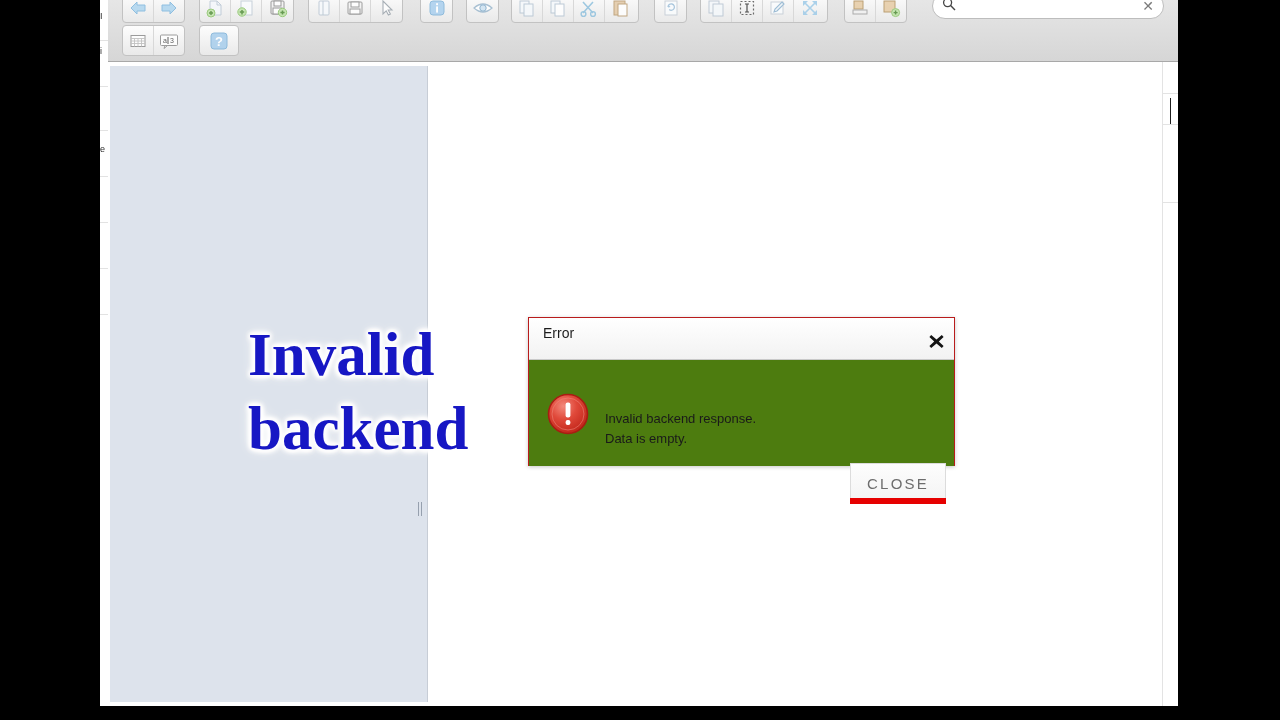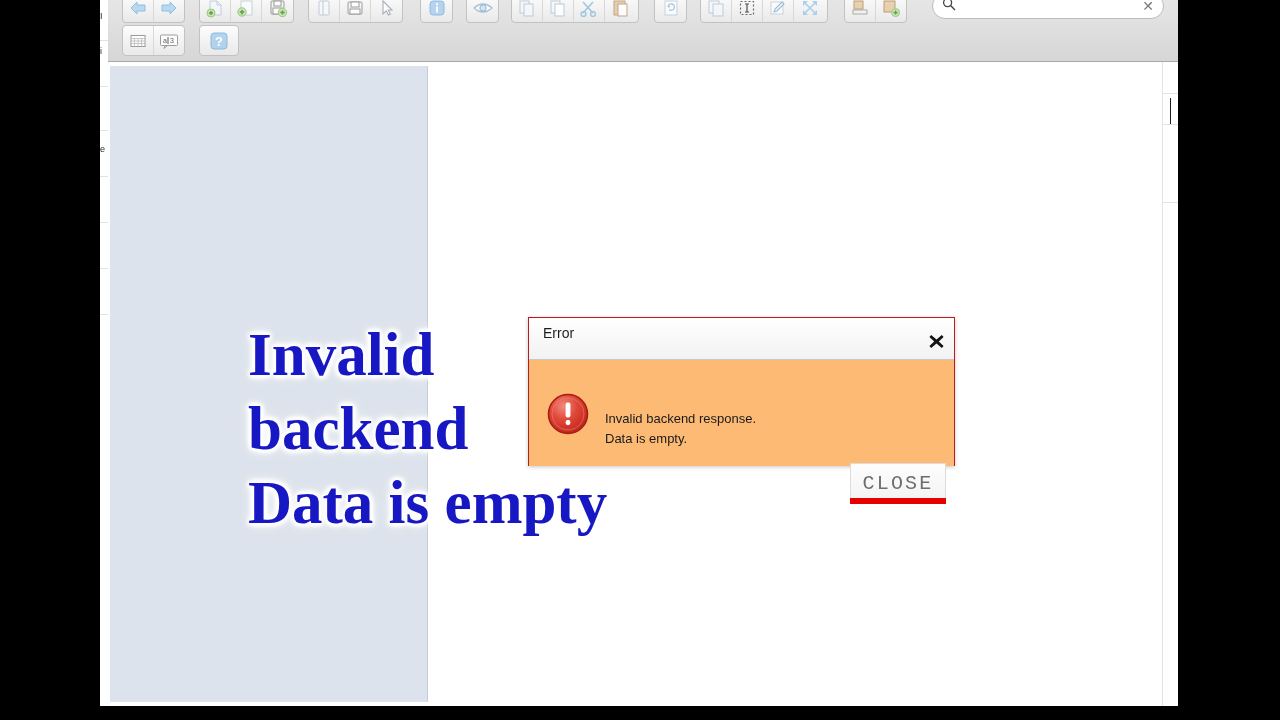--- a/index.html
+++ b/index.html
@@ -245,21 +245,21 @@
     display: flex;
     align-items: center;
     justify-content: center;
     cursor: pointer;
   }
   #dlg-close svg { display: block; }
 
   #dlg-body {
     position: relative;
     height: 106px;
-    background: #fdba74;
+    background: #4d7c0f;
     box-sizing: border-box;
   }
   #dlg-icon {
     position: absolute;
     left: 18px;
     top: 54px;
     width: 42px;
     height: 42px;
     transform: translateY(-50%);
   }
@@ -282,24 +282,24 @@
     background: linear-gradient(#fdfdfd, #f3f3f3);
     border: 1px solid #dcdcdc;
     border-bottom: none;
     box-sizing: border-box;
     cursor: pointer;
     display: flex;
     align-items: center;
     justify-content: center;
   }
   #close-button .lbl {
-    font-size: 20px;
+    font-size: 15px;
     letter-spacing: 2.2px;
     color: #6d6d6d;
-    font-family: Liberation Mono, monospace;
+    font-family: Liberation Sans, sans-serif;
   }
   #close-button .underline {
     position: absolute;
     left: -1px;
     bottom: -1px;
     width: 96px;
     height: 6px;
     background: #e60000;
   }
 </style>
@@ -582,17 +582,16 @@
         <div id="close-button">
           <span class="lbl">CLOSE</span>
           <span class="underline"></span>
         </div>
       </div>
     </div>
 
     <div id="overlay-caption">
       <div>Invalid</div>
       <div>backend</div>
-      <div>Data is empty</div>
     </div>
 
   </div>
 </div>
 
 </body></html>

